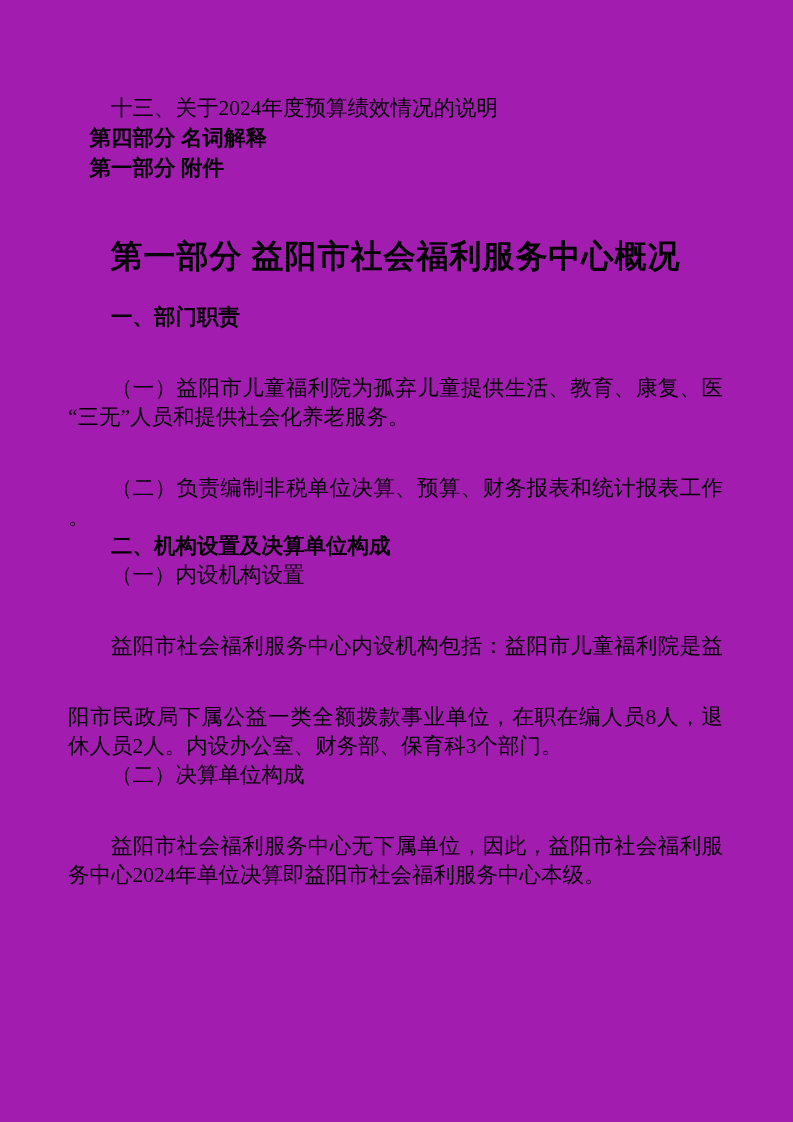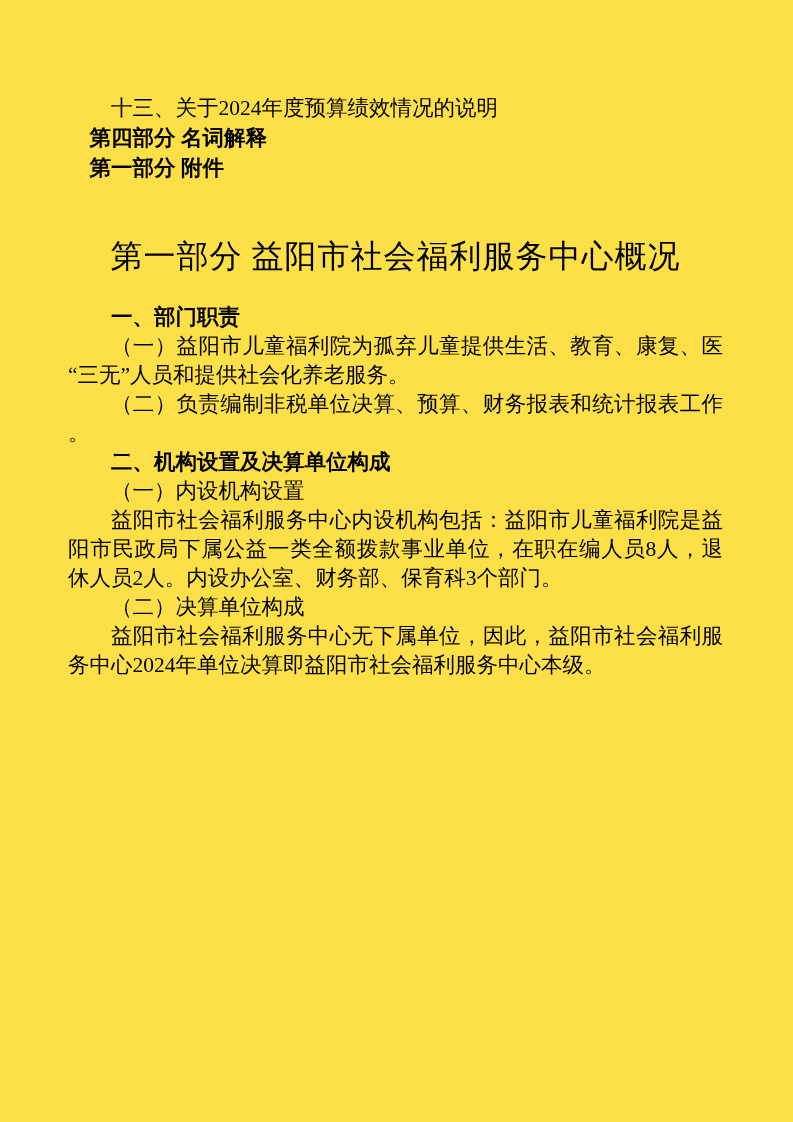--- a/index.html
+++ b/index.html
@@ -4,21 +4,21 @@
 <style>
   html, body {
     margin: 0;
     padding: 0;
     background: #ffffff;
   }
   .page {
     position: relative;
     width: 793px;
     height: 1122px;
-    background: #fde047;
+    background: #a21caf;
     color: #000000;
     box-sizing: border-box;
     padding: 93px 70px 0 68px;
     font-family: "Liberation Serif", "DejaVu Serif", serif;
     overflow: hidden;
   }
   .line {
     font-size: 21.5px;
     line-height: 29px;
     white-space: normal;
@@ -29,27 +29,28 @@
   .indent-0 { text-indent: 0; }
   .indent-1 { text-indent: 1em; }
   .indent-2 { text-indent: 2em; }
   .bold {
     font-family: Liberation Serif, serif;
     font-weight: 700;
   }
   .fill {
     text-align: justify;
     text-align-last: justify;
+    margin-top: 42px;
   }
   .doc-title {
     margin: 52px 0 0 0;
     padding: 0;
     font-size: 32px;
     line-height: 42px;
-    font-weight: 400;
+    font-weight: 700;
     text-align: center;
     font-family: "Liberation Serif", "DejaVu Serif", serif;
     letter-spacing: 1px;
   }
   .doc-body {
     margin-top: 26px;
   }
 </style>
 </head>
 <body>

